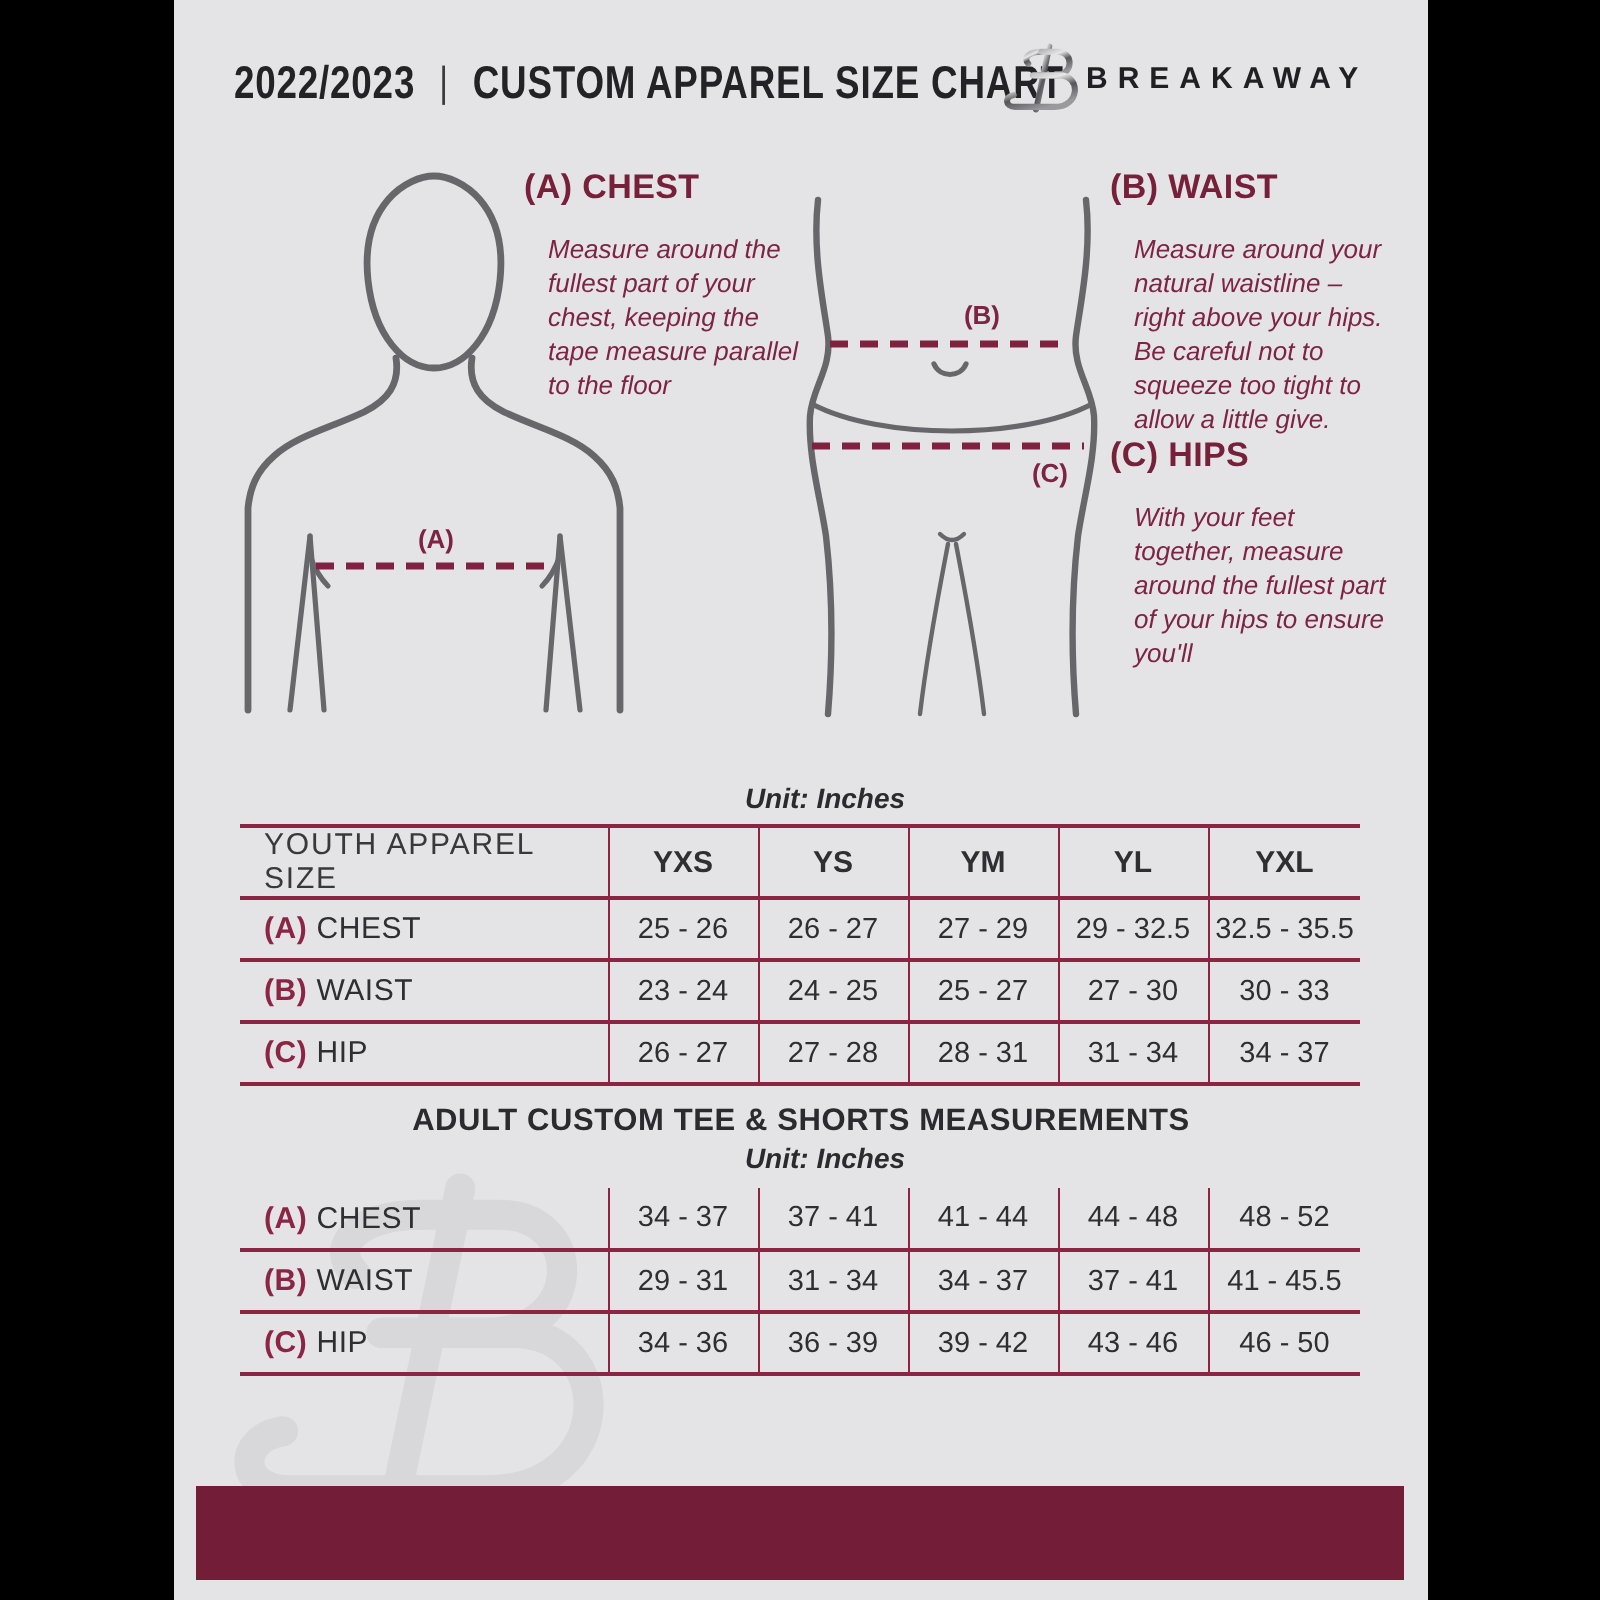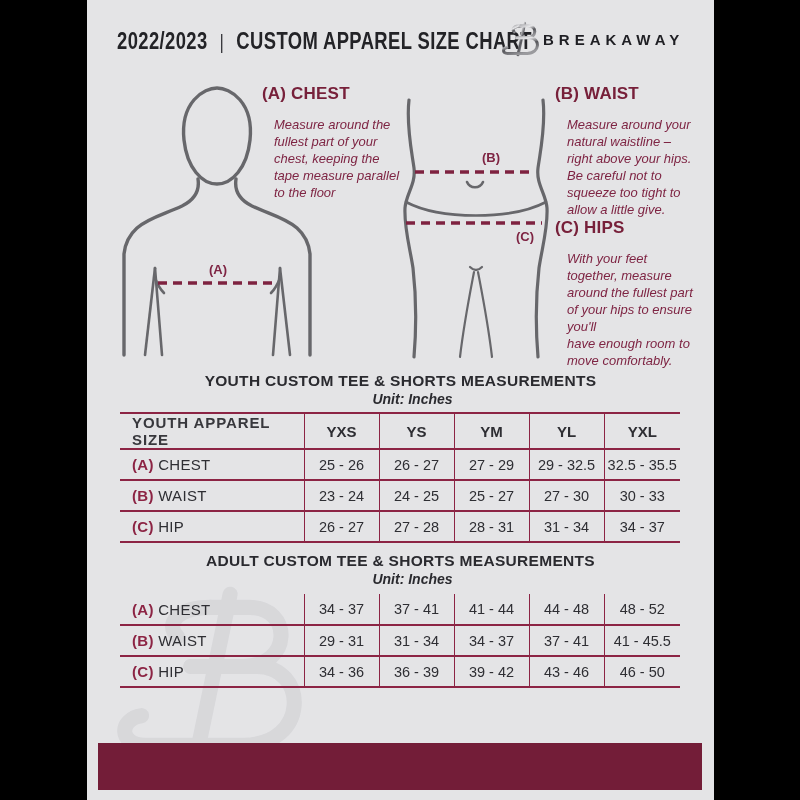--- a/index.html
+++ b/index.html
@@ -45,21 +45,21 @@
   
   .size-table{position:absolute;left:33px;width:560px;border-collapse:collapse;
     table-layout:fixed;z-index:1;background:transparent;}
   .size-table td{
     border-bottom:2px solid var(--line);text-align:center;vertical-align:middle;
     font-size:14.5px;color:#2e2e33;height:31px;padding:0;
   }
   .size-table td + td{border-left:1.6px solid var(--line);}
   .size-table tr.head td{border-top:2px solid var(--line);height:35px;font-weight:700;font-size:15px;}
   .size-table td.rowlabel{text-align:left;padding-left:12px;font-size:15px;letter-spacing:0.3px;}
-  .size-table tr.head td.rowlabel{font-weight:700;letter-spacing:0.9px;font-size:15px;color:#38383d;}
+  .size-table tr.head td.rowlabel{font-weight:400;letter-spacing:0.9px;font-size:15px;color:#38383d;}
   .pfx{color:var(--line);font-weight:700;}
   
   .watermark{position:absolute;left:25px;top:548px;z-index:0;opacity:0.85;}
   .footer-bar{position:absolute;left:11px;top:743px;width:604px;height:47px;
     background:var(--maroon);z-index:2;}
 </style>
 </head>
 <body>
 
 <div class="page">
@@ -133,25 +133,23 @@
 
   <div class="mblock" style="left:468px;top:84px;width:152px;">
     <h3>(B) WAIST</h3>
     <p>Measure around your natural waistline – right above your hips. Be careful not to squeeze too tight to allow a little give.</p>
   </div>
 
   <div class="mblock" style="left:468px;top:218px;width:158px;">
     <h3>(C) HIPS</h3>
     <p>
       <span class="blk">With your feet together, measure around the fullest part of your hips to ensure you'll</span>
-      <span class="blk">have enough room to move comfortably.</span>
     </p>
   </div>
 
-  <div class="sec-title" style="top:372px;">YOUTH CUSTOM TEE &amp; SHORTS MEASUREMENTS</div>
   <div class="sec-unit" style="top:391px;">Unit: Inches</div>
 
   <table class="size-table" style="top:412px;">
     <colgroup>
         <col style="width:184px">
         <col style="width:75px">
         <col style="width:75px">
         <col style="width:75px">
         <col style="width:75px">
         <col style="width:76px">

